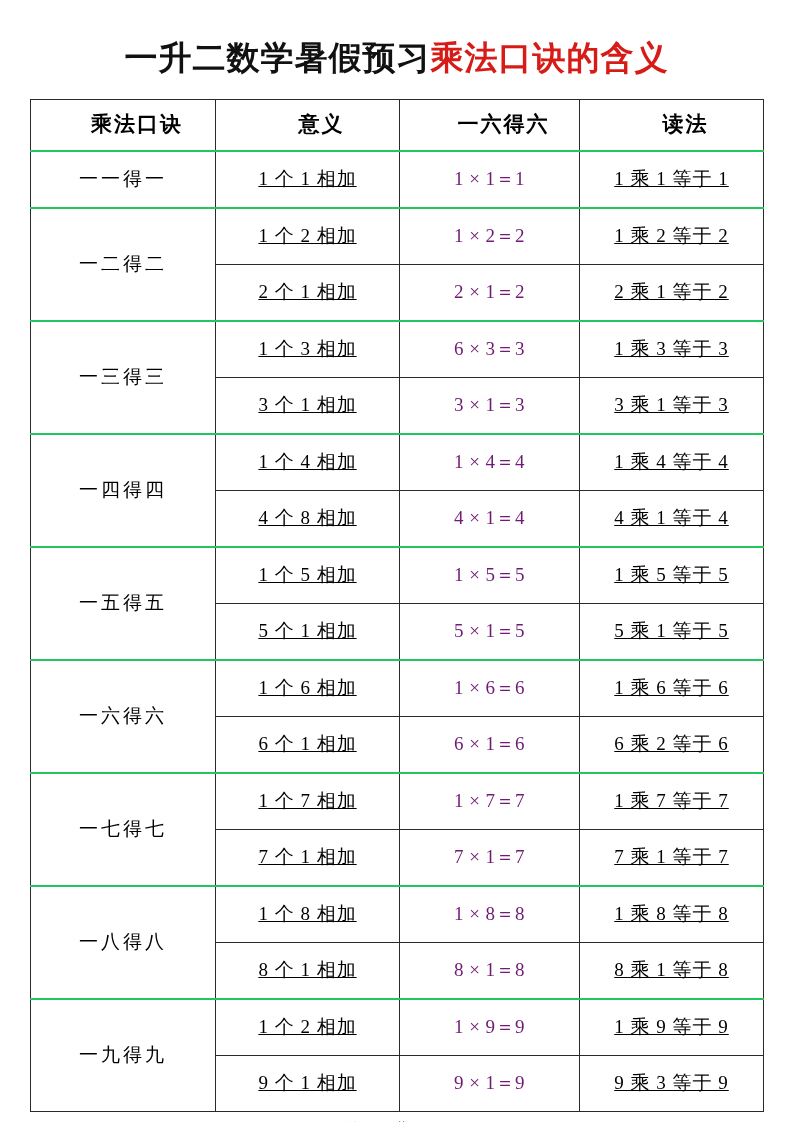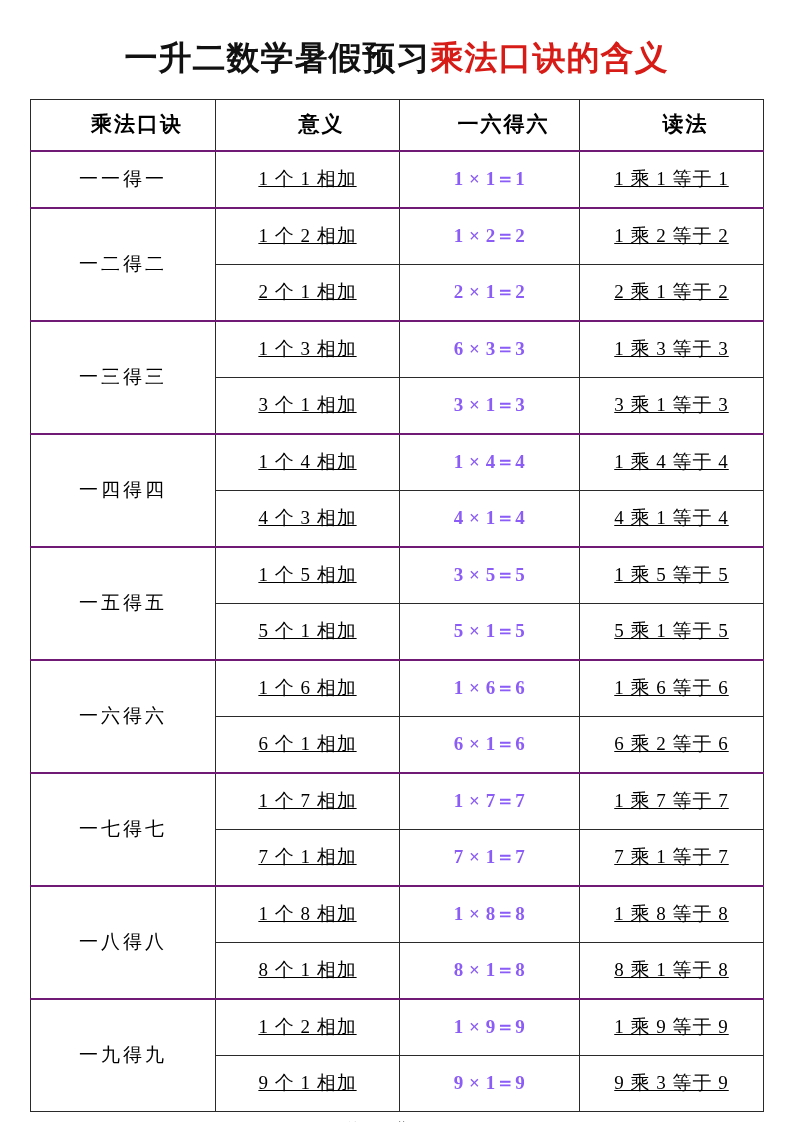--- a/index.html
+++ b/index.html
@@ -57,35 +57,35 @@
     letter-spacing: 2px;
     padding-left: 28px;
   }
   
   col.c1 { width: 185px; }
   col.c2 { width: 184px; }
   col.c3 { width: 180px; }
   col.c4 { width: 184px; }
 
   td.formula {
-    color: #8b5cf6;
-    font-weight: bold;
+    color: #701a75;
+    font-weight: normal;
     letter-spacing: 0.5px;
   }
   td.phrase {
     font-size: 21px;
     letter-spacing: 3px;
   }
   td.meaning, td.reading {
     letter-spacing: 1px;
     text-decoration: underline;
   }
   
   tr.group-start > td, tr.group-start > th {
-    border-top: 2px solid #701a75;
+    border-top: 2px solid #22c55e;
     border-radius: 26px;
   }
   thead tr th {
     border-top: 2px solid #1d1d1d;
     border-bottom: 2px solid #1d1d1d;
   }
   .footer {
     text-align: center;
     font-size: 14px;
     margin-top: 8px;
@@ -151,29 +151,29 @@
         <td class="reading">3 乘 1 等于 3</td>
       </tr>
 
       <tr class="group-start">
         <td class="phrase" rowspan="2">一四得四</td>
         <td class="meaning">1 个 4 相加</td>
         <td class="formula">1 × 4＝4</td>
         <td class="reading">1 乘 4 等于 4</td>
       </tr>
       <tr>
-        <td class="meaning">4 个 3 相加</td>
+        <td class="meaning">4 个 8 相加</td>
         <td class="formula">4 × 1＝4</td>
         <td class="reading">4 乘 1 等于 4</td>
       </tr>
 
       <tr class="group-start">
         <td class="phrase" rowspan="2">一五得五</td>
         <td class="meaning">1 个 5 相加</td>
-        <td class="formula">3 × 5＝5</td>
+        <td class="formula">1 × 5＝5</td>
         <td class="reading">1 乘 5 等于 5</td>
       </tr>
       <tr>
         <td class="meaning">5 个 1 相加</td>
         <td class="formula">5 × 1＝5</td>
         <td class="reading">5 乘 1 等于 5</td>
       </tr>
 
       <tr class="group-start">
         <td class="phrase" rowspan="2">一六得六</td>

